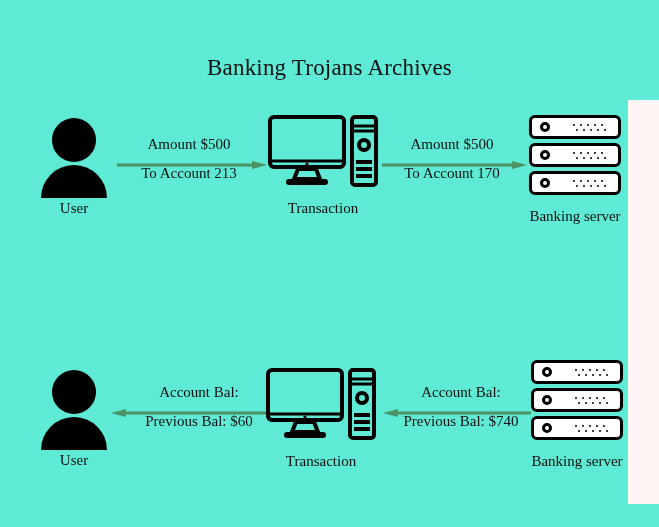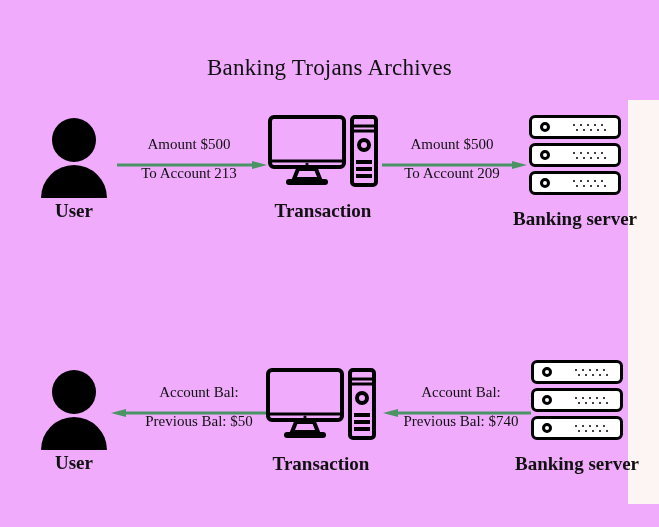--- a/index.html
+++ b/index.html
@@ -8,21 +8,21 @@
     background: #ffffff;
   }
   body {
     font-family: "Liberation Serif", "DejaVu Serif", serif;
     color: #111111;
   }
   #canvas {
     position: relative;
     width: 659px;
     height: 527px;
-    background: #f0abfc;
+    background: #5eead4;
     overflow: hidden;
   }
   .pink-band {
     position: absolute;
     left: 628px;
     top: 100px;
     width: 31px;
     height: 404px;
     background: #fdf5f3;
   }
@@ -39,24 +39,23 @@
   }
   
   .node {
     position: absolute;
   }
   .node-caption {
     position: absolute;
     left: 50%;
     transform: translateX(-50%);
     white-space: nowrap;
-    font-size: 19px;
+    font-size: 15px;
     color: #111111;
     font-family: "Liberation Serif", "DejaVu Serif", serif;
-    font-weight: bold;
   }
   
   .user-glyph {
     position: relative;
     width: 66px;
     height: 72px;
   }
   .user-head {
     position: absolute;
     left: 11px;
@@ -183,21 +182,21 @@
     </div>
     <div class="node-caption" style="top:85px;">Transaction</div>
   </div>
 
   <div class="arrow" style="left:382px; top:155px; width:145px; height:8px;">
     <svg width="145" height="8" viewBox="0 0 145 8">
       <line x1="0" y1="4" x2="132" y2="4" stroke="#4a9364" stroke-width="3"></line>
       <polygon points="130,0 145,4 130,8" fill="#4a9364"></polygon>
     </svg>
     <div class="arrow-label top" style="left:70px;">Amount $500</div>
-    <div class="arrow-label bottom" style="left:70px;">To Account 209</div>
+    <div class="arrow-label bottom" style="left:70px;">To Account 170</div>
   </div>
 
   <div class="node" style="left:529px; top:115px;">
     <div class="server-glyph">
       <div class="server-unit" style="top:0;">
         <span class="ring"></span>
         <span class="dots">
           <i style="left:0;top:1px"></i>
             <i style="left:7px;top:1px"></i>
             <i style="left:14px;top:1px"></i>
@@ -251,21 +250,21 @@
     </div>
     <div class="node-caption" style="top:82px;">User</div>
   </div>
 
   <div class="arrow" style="left:111px; top:403px; width:157px; height:8px;">
     <svg width="157" height="8" viewBox="0 0 157 8">
       <line x1="15" y1="4" x2="157" y2="4" stroke="#4a9364" stroke-width="3"></line>
       <polygon points="0,4 15,0 15,8" fill="#4a9364"></polygon>
     </svg>
     <div class="arrow-label top" style="left:88px;">Account Bal:</div>
-    <div class="arrow-label bottom" style="left:88px;">Previous Bal: $50</div>
+    <div class="arrow-label bottom" style="left:88px;">Previous Bal: $60</div>
   </div>
 
   <div class="node" style="left:266px; top:368px;">
     <div class="computer-glyph">
       <svg width="110" height="72" viewBox="0 0 110 72">
         <rect x="2" y="2" width="74" height="50" rx="4" ry="4" fill="none" stroke="#000000" stroke-width="4"></rect>
         <line x1="4" y1="46" x2="74" y2="46" stroke="#000000" stroke-width="3"></line>
         <circle cx="39" cy="49" r="1.6" fill="#000000"></circle>
         <path d="M30 54 L26 64 L52 64 L48 54 Z" fill="none" stroke="#000000" stroke-width="4"></path>
         <rect x="18" y="64" width="42" height="6" rx="3" ry="3" fill="#000000"></rect>

